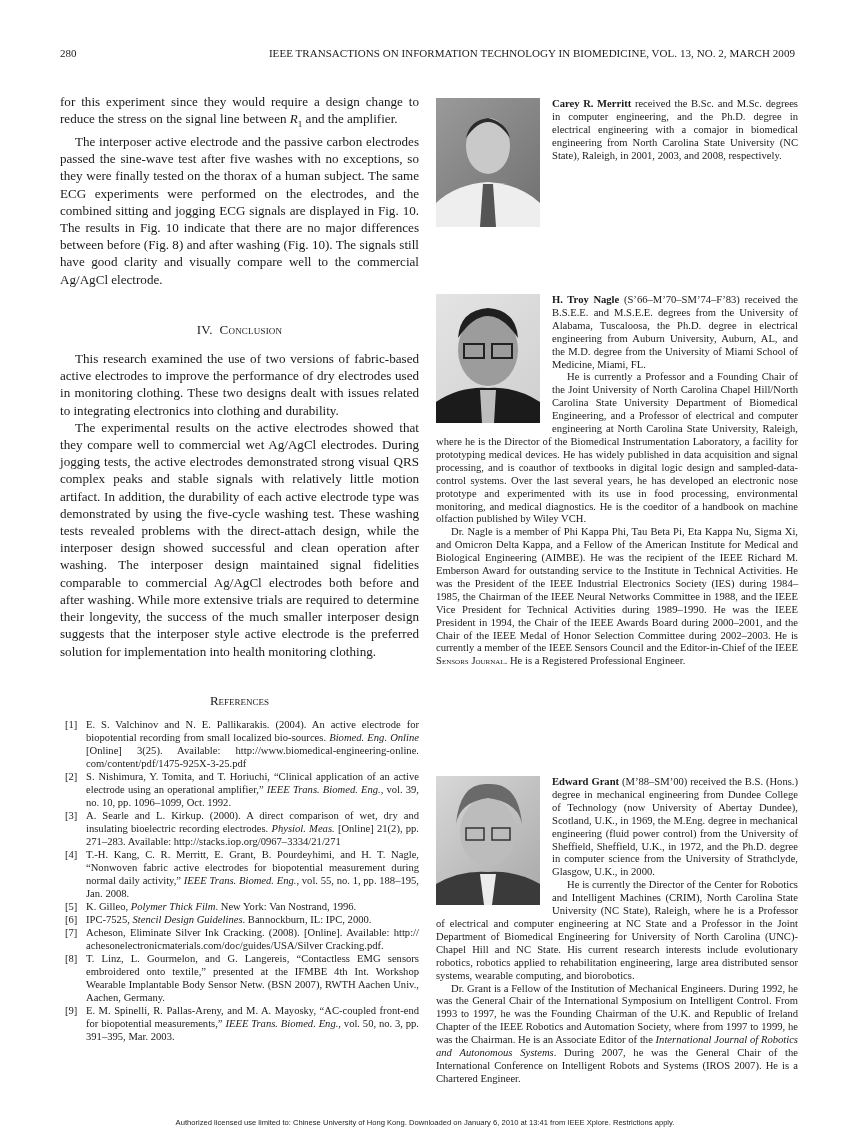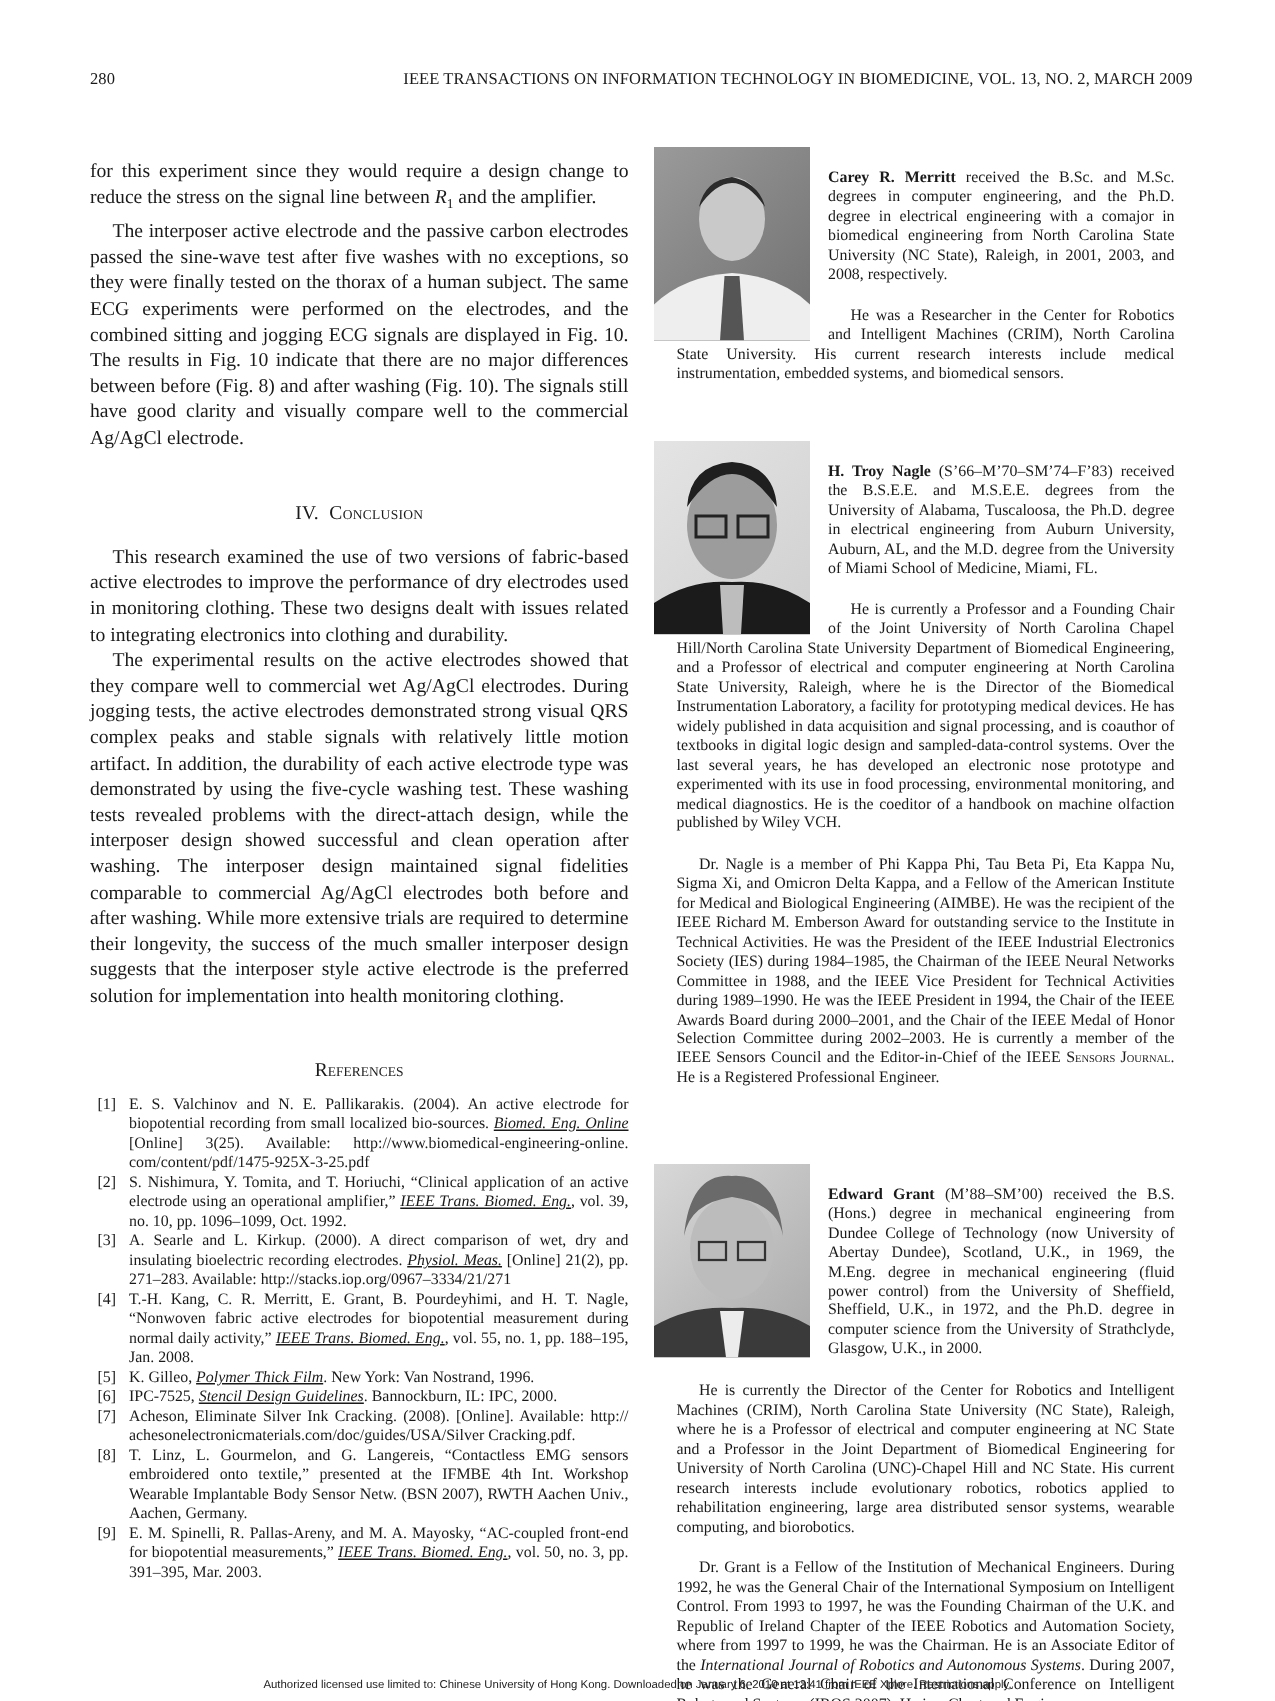--- a/index.html
+++ b/index.html
@@ -10,37 +10,37 @@
   .running-header {
     position: absolute; top: 47px; left: 60px; right: 55px;
     font-size: 11px; display: flex; justify-content: space-between;
     letter-spacing: 0.05px;
   }
   .col-left {
     position: absolute; left: 60px; top: 93px; width: 359px;
     font-size: 13.1px; line-height: 17.2px; text-align: justify;
   }
   .col-left p { margin: 0; text-indent: 15px; }
-  .col-left p.noindent { text-indent: 0; margin-top: 12px; }
+  .col-left p.noindent { text-indent: 0; }
   .section-title {
     text-align: center; font-size: 13px; margin: 33px 0 12px 0; letter-spacing: 0.2px;
   }
   .sc { font-variant: small-caps; }
   .refs-title { text-align: center; font-size: 13px; margin: 32px 0 9px 0; }
   .refs { font-size: 10.6px; line-height: 13px; }
   .ref { display: flex; }
   .ref .num { width: 21px; flex: none; text-align: left; padding-left: 5px; }
   .ref .body { flex: 1; text-align: justify; }
-  .ref i { font-style: italic; text-decoration: underline; }
+  .ref i { font-style: italic; }
   .bio { position: absolute; left: 436px; width: 362px; font-size: 10.6px; line-height: 12.9px; text-align: justify; }
   .photo {
     float: left; width: 104px; height: 129px; margin: 0 12px 2px 0;
     background: #8a8a8a; position: relative; overflow: hidden;
   }
-  .bio p { margin: 15px; }
+  .bio p { margin: 0; }
   .bio p.indent { text-indent: 15px; }
   .bio b { font-weight: bold; }
   .footer {
     position: absolute; top: 1118px; left: 0; right: 0; text-align: center;
     font-family: "Liberation Sans", "DejaVu Sans", sans-serif; font-size: 7.6px; color: #222;
   }
 </style>
 </head>
 <body>
 
@@ -104,21 +104,20 @@
 <div class="bio" style="top:98px;">
   <div class="photo" style="background:linear-gradient(135deg,#9a9a9a,#6f6f6f);">
     <svg width="104" height="129" viewBox="0 0 104 129">
       <ellipse cx="52" cy="48" rx="22" ry="28" fill="#c9c9c9"></ellipse>
       <path d="M30 40 Q52 8 74 40 Q70 24 52 20 Q34 22 30 40Z" fill="#2b2b2b"></path>
       <path d="M0 129 L0 105 Q20 86 52 84 Q84 86 104 105 L104 129Z" fill="#eeeeee"></path>
       <path d="M47 86 L57 86 L60 129 L44 129Z" fill="#555"></path>
     </svg>
   </div>
   <p><b>Carey R. Merritt</b><span> received the B.Sc. and M.Sc. degrees in computer engineering, and the Ph.D. degree in electrical engineering with a comajor in biomedical engineering from North Carolina State University (NC State), Raleigh, in 2001, 2003, and 2008, respectively.</span></p>
-  <p class="indent">He was a Researcher in the Center for Robotics and Intelligent Machines (CRIM), North Carolina State University. His current research interests include medical instrumentation, embedded systems, and biomedical sensors.</p>
 </div>
 
 <div class="bio" style="top:294px;">
   <div class="photo" style="background:linear-gradient(135deg,#e4e4e4,#cfcfcf);">
     <svg width="104" height="129" viewBox="0 0 104 129">
       <ellipse cx="52" cy="56" rx="30" ry="36" fill="#9c9c9c"></ellipse>
       <path d="M22 44 Q52 0 82 44 Q80 16 52 14 Q24 16 22 44Z" fill="#1f1f1f"></path>
       <rect x="28" y="50" width="20" height="14" fill="none" stroke="#222" stroke-width="2"></rect>
       <rect x="56" y="50" width="20" height="14" fill="none" stroke="#222" stroke-width="2"></rect>
       <path d="M0 129 L0 108 Q24 92 52 94 Q80 92 104 108 L104 129Z" fill="#1b1b1b"></path>

